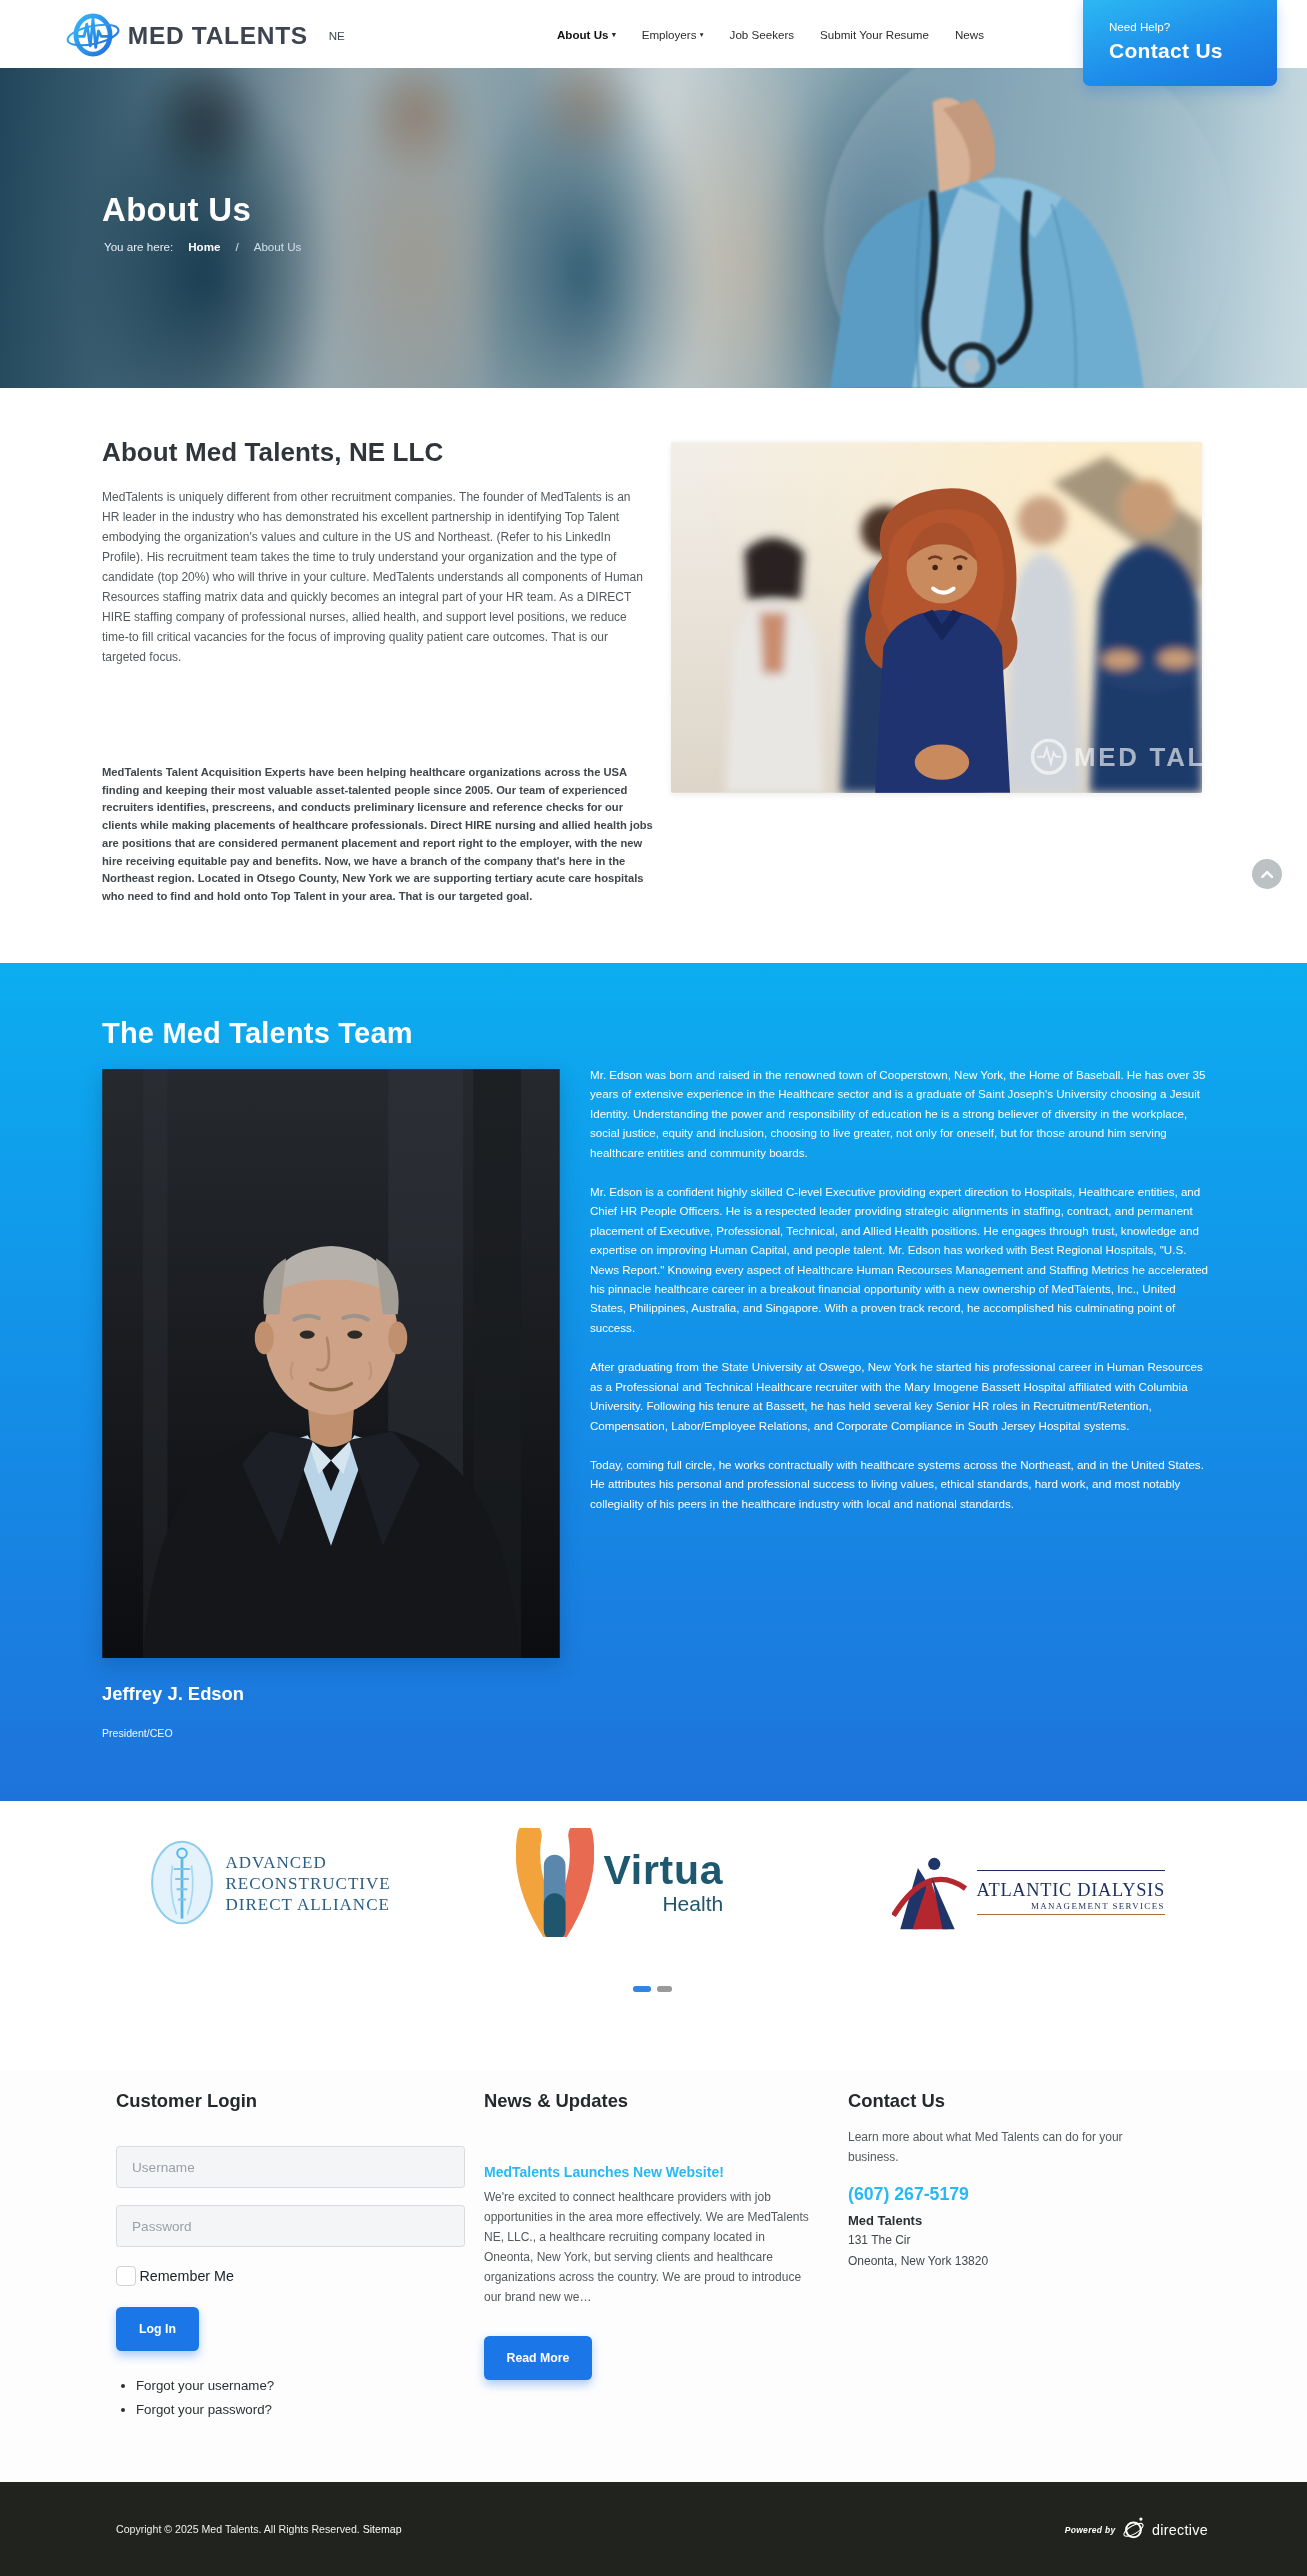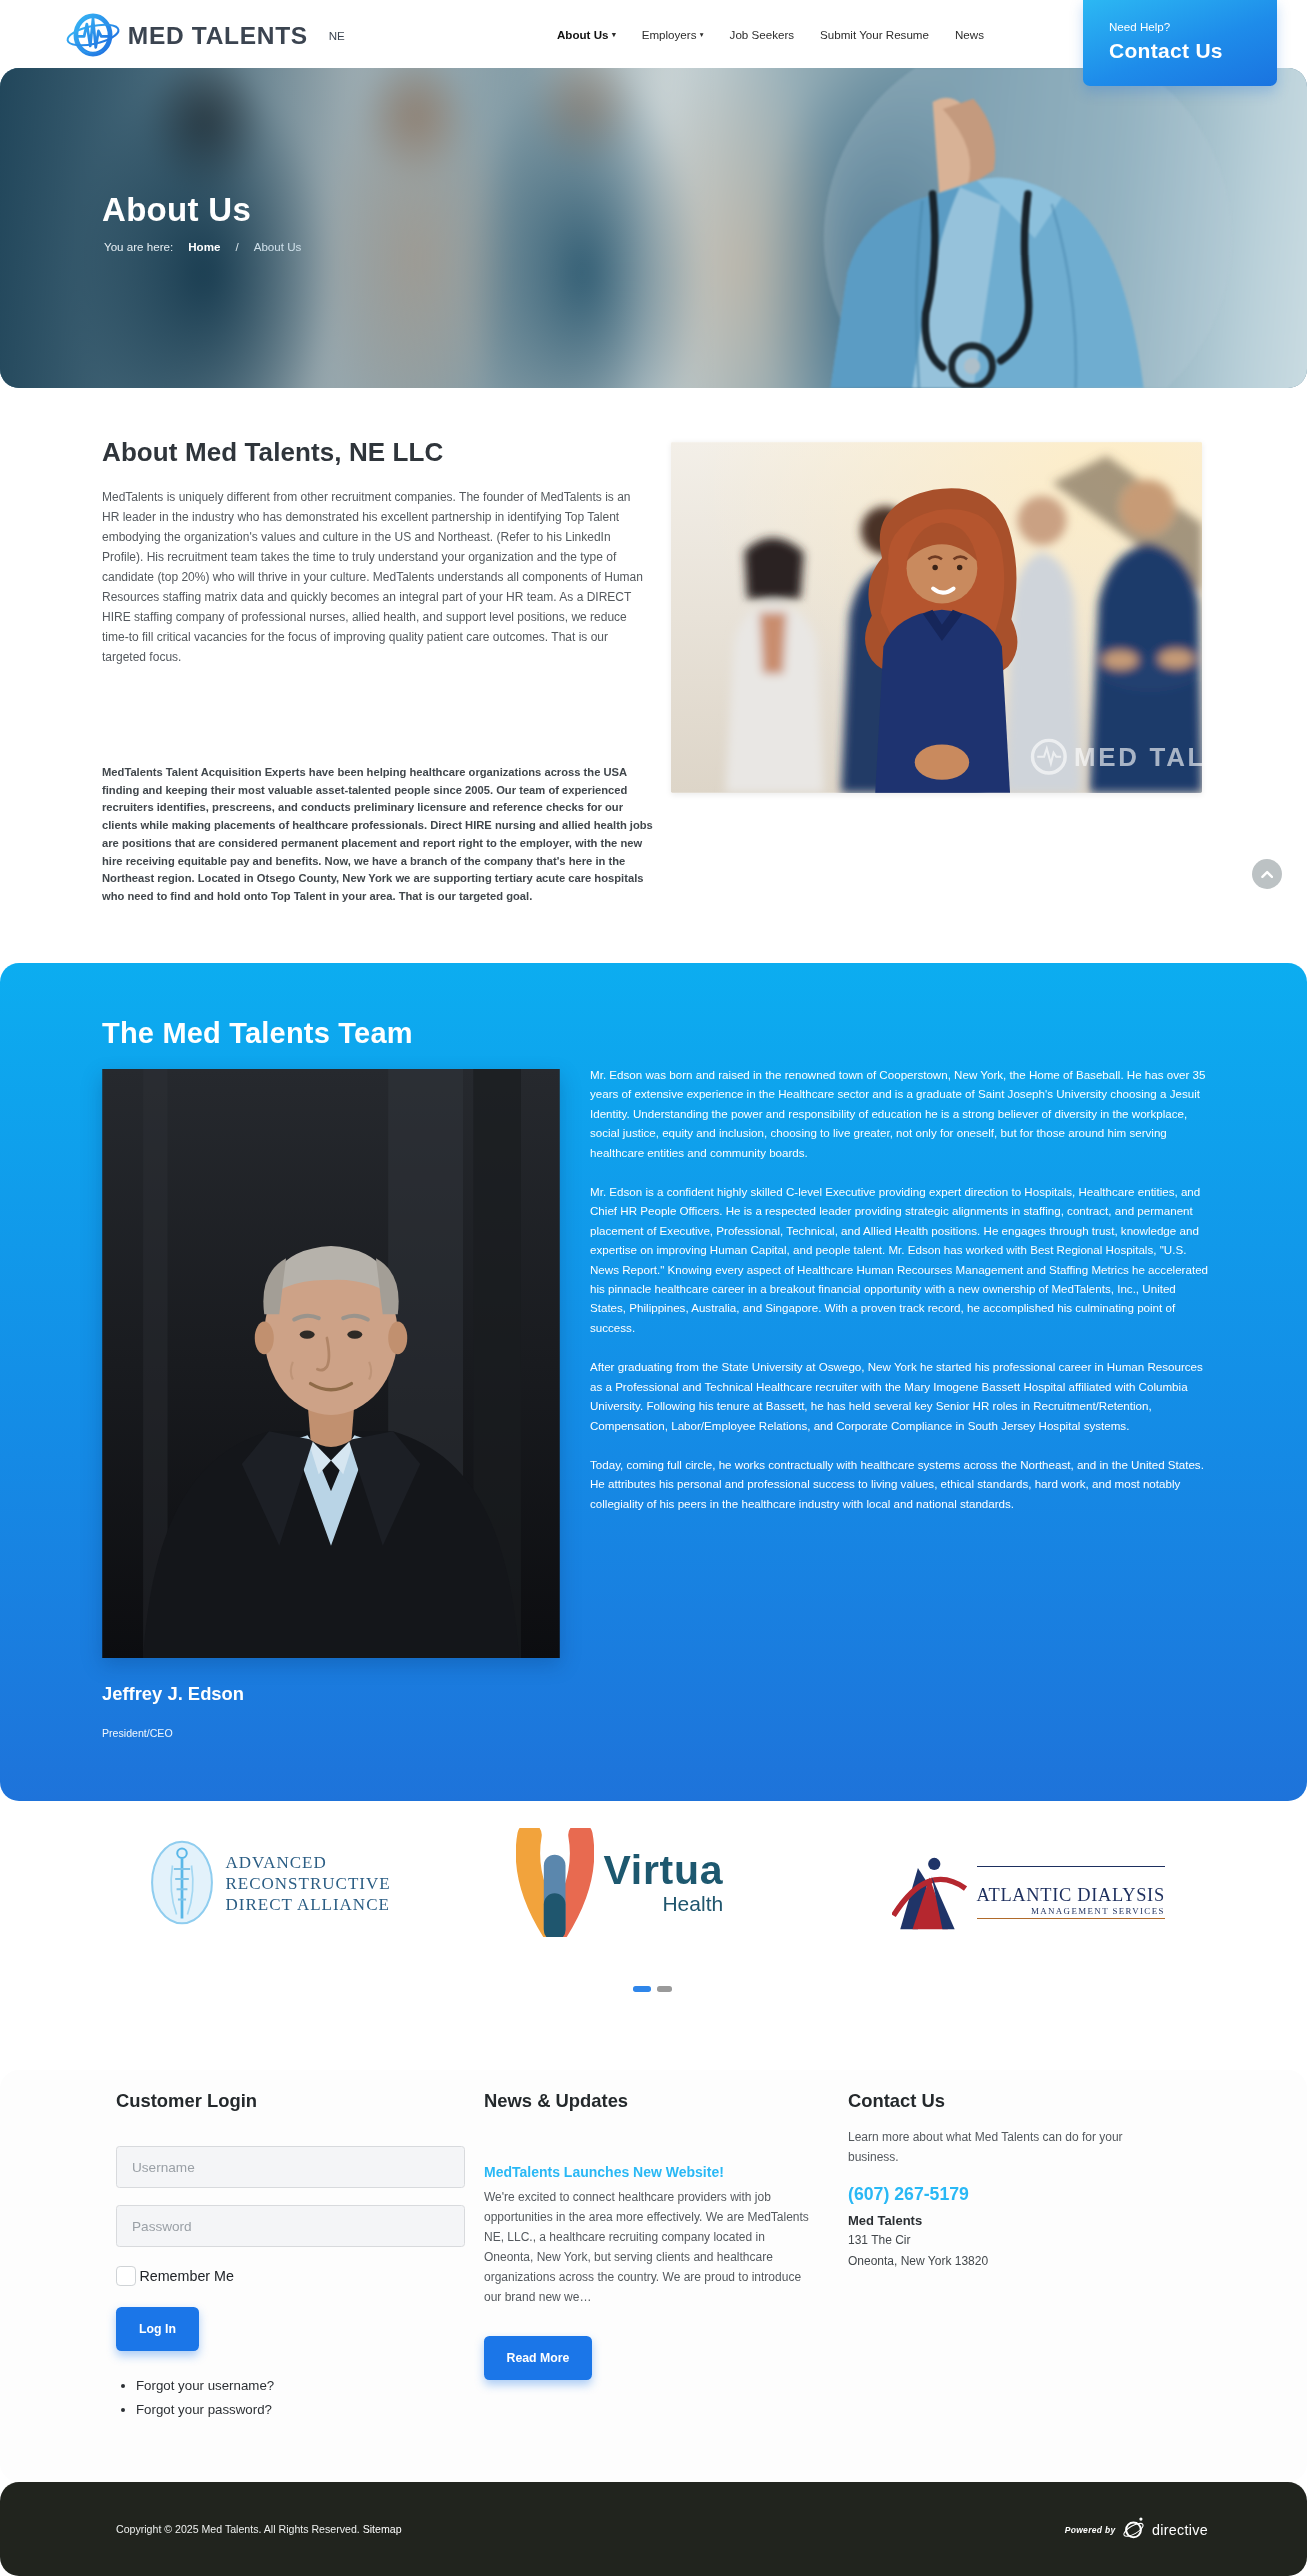--- a/index.html
+++ b/index.html
@@ -1,18 +1,18 @@
 <!DOCTYPE html>
 <html style="font-size:11px"><head>
 <meta charset="utf-8">
 <style>
   * { margin:0; padding:0; box-sizing:border-box; }
   html,body { background:#fff; }
   body { width:1307px; height:2576px; position:relative; font-family:"Liberation Sans", sans-serif; }
-  section { position:relative; width:1307px; overflow:hidden;border-radius:19px; }
+  section { position:relative; width:1307px; overflow:hidden; }
 
   
   .site-header { height:68px; background:#fff; z-index:30; overflow:visible; }
   .brand { position:absolute; left:65px; top:8.9px; display:flex; align-items:center; gap:6.8px; cursor:pointer; }
   .brand-text { font-size:24.5px; font-weight:800; color:#3b4450; letter-spacing:0.7px; }
   .brand-suffix { font-size:11.6px; font-weight:400; color:#3b4450; margin-left:14px; }
   .main-nav { position:absolute; left:557px; top:0; height:68px; display:flex; align-items:center; gap:26px; }
   .nav-item { font-size:11.6px; color:#2d2d2d; cursor:pointer; white-space:nowrap; display:flex; align-items:center; gap:3.4px; }
   .nav-item.active { font-weight:bold; color:#111; }
   .caret { font-size:7.5px; color:#2d2d2d; position:relative; top:0.7px; }
@@ -64,21 +64,21 @@
 
   
   .partners-section { height:269px; background:#fff; }
   .partner { position:absolute; display:flex; align-items:center; gap:9.5px; cursor:pointer; }
   .partner-arsa { left:148px; top:37px; }
   .arsa-text { font-family:"Liberation Serif", serif; color:#2a5d84; font-size:17px; letter-spacing:1px; line-height:21px; }
   .partner-virtua { left:516px; top:27px; }
   .virtua-word { font-size:41px; color:#1d586f; font-weight:600; letter-spacing:0.7px; line-height:39px; }
   .virtua-sub { font-size:21px; color:#20566e; font-weight:400; text-align:right; margin-top:1.4px; }
   .partner-adms { left:892px; top:48px; }
-  .adms-title { font-family:"Liberation Serif", serif; color:#1d2f5e; font-size:18.4px; letter-spacing:0.7px; border-top:1.4px solid #1d2f5e; padding-top:18px; }
+  .adms-title { font-family:"Liberation Serif", serif; color:#1d2f5e; font-size:18.4px; letter-spacing:0.7px; border-top:1.4px solid #1d2f5e; padding-top:9px; }
   .adms-sub { font-family:"Liberation Serif", serif; color:#1d2f5e; font-size:8.9px; letter-spacing:1.4px; text-align:right; border-bottom:1.4px solid #b06a2a; padding-bottom:2.7px; }
   .carousel-dots { position:absolute; left:633px; top:185px; display:flex; gap:6.8px; align-items:center; }
   .dot { height:6.1px; border-radius:2.7px; cursor:pointer; }
   .dot.active { width:17.7px; background:#2f86ea; }
   .dot.inactive { width:15px; background:#9a9a9a; }
 
   
   .footer { height:412px; background:#fdfdfd; }
   .fcol-h { position:absolute; font-size:18.4px; font-weight:700; color:#24292c; }
   .h-login { left:116px; top:20.4px; } .h-news { left:484px; top:20.4px; } .h-contact { left:848px; top:20.4px; }

